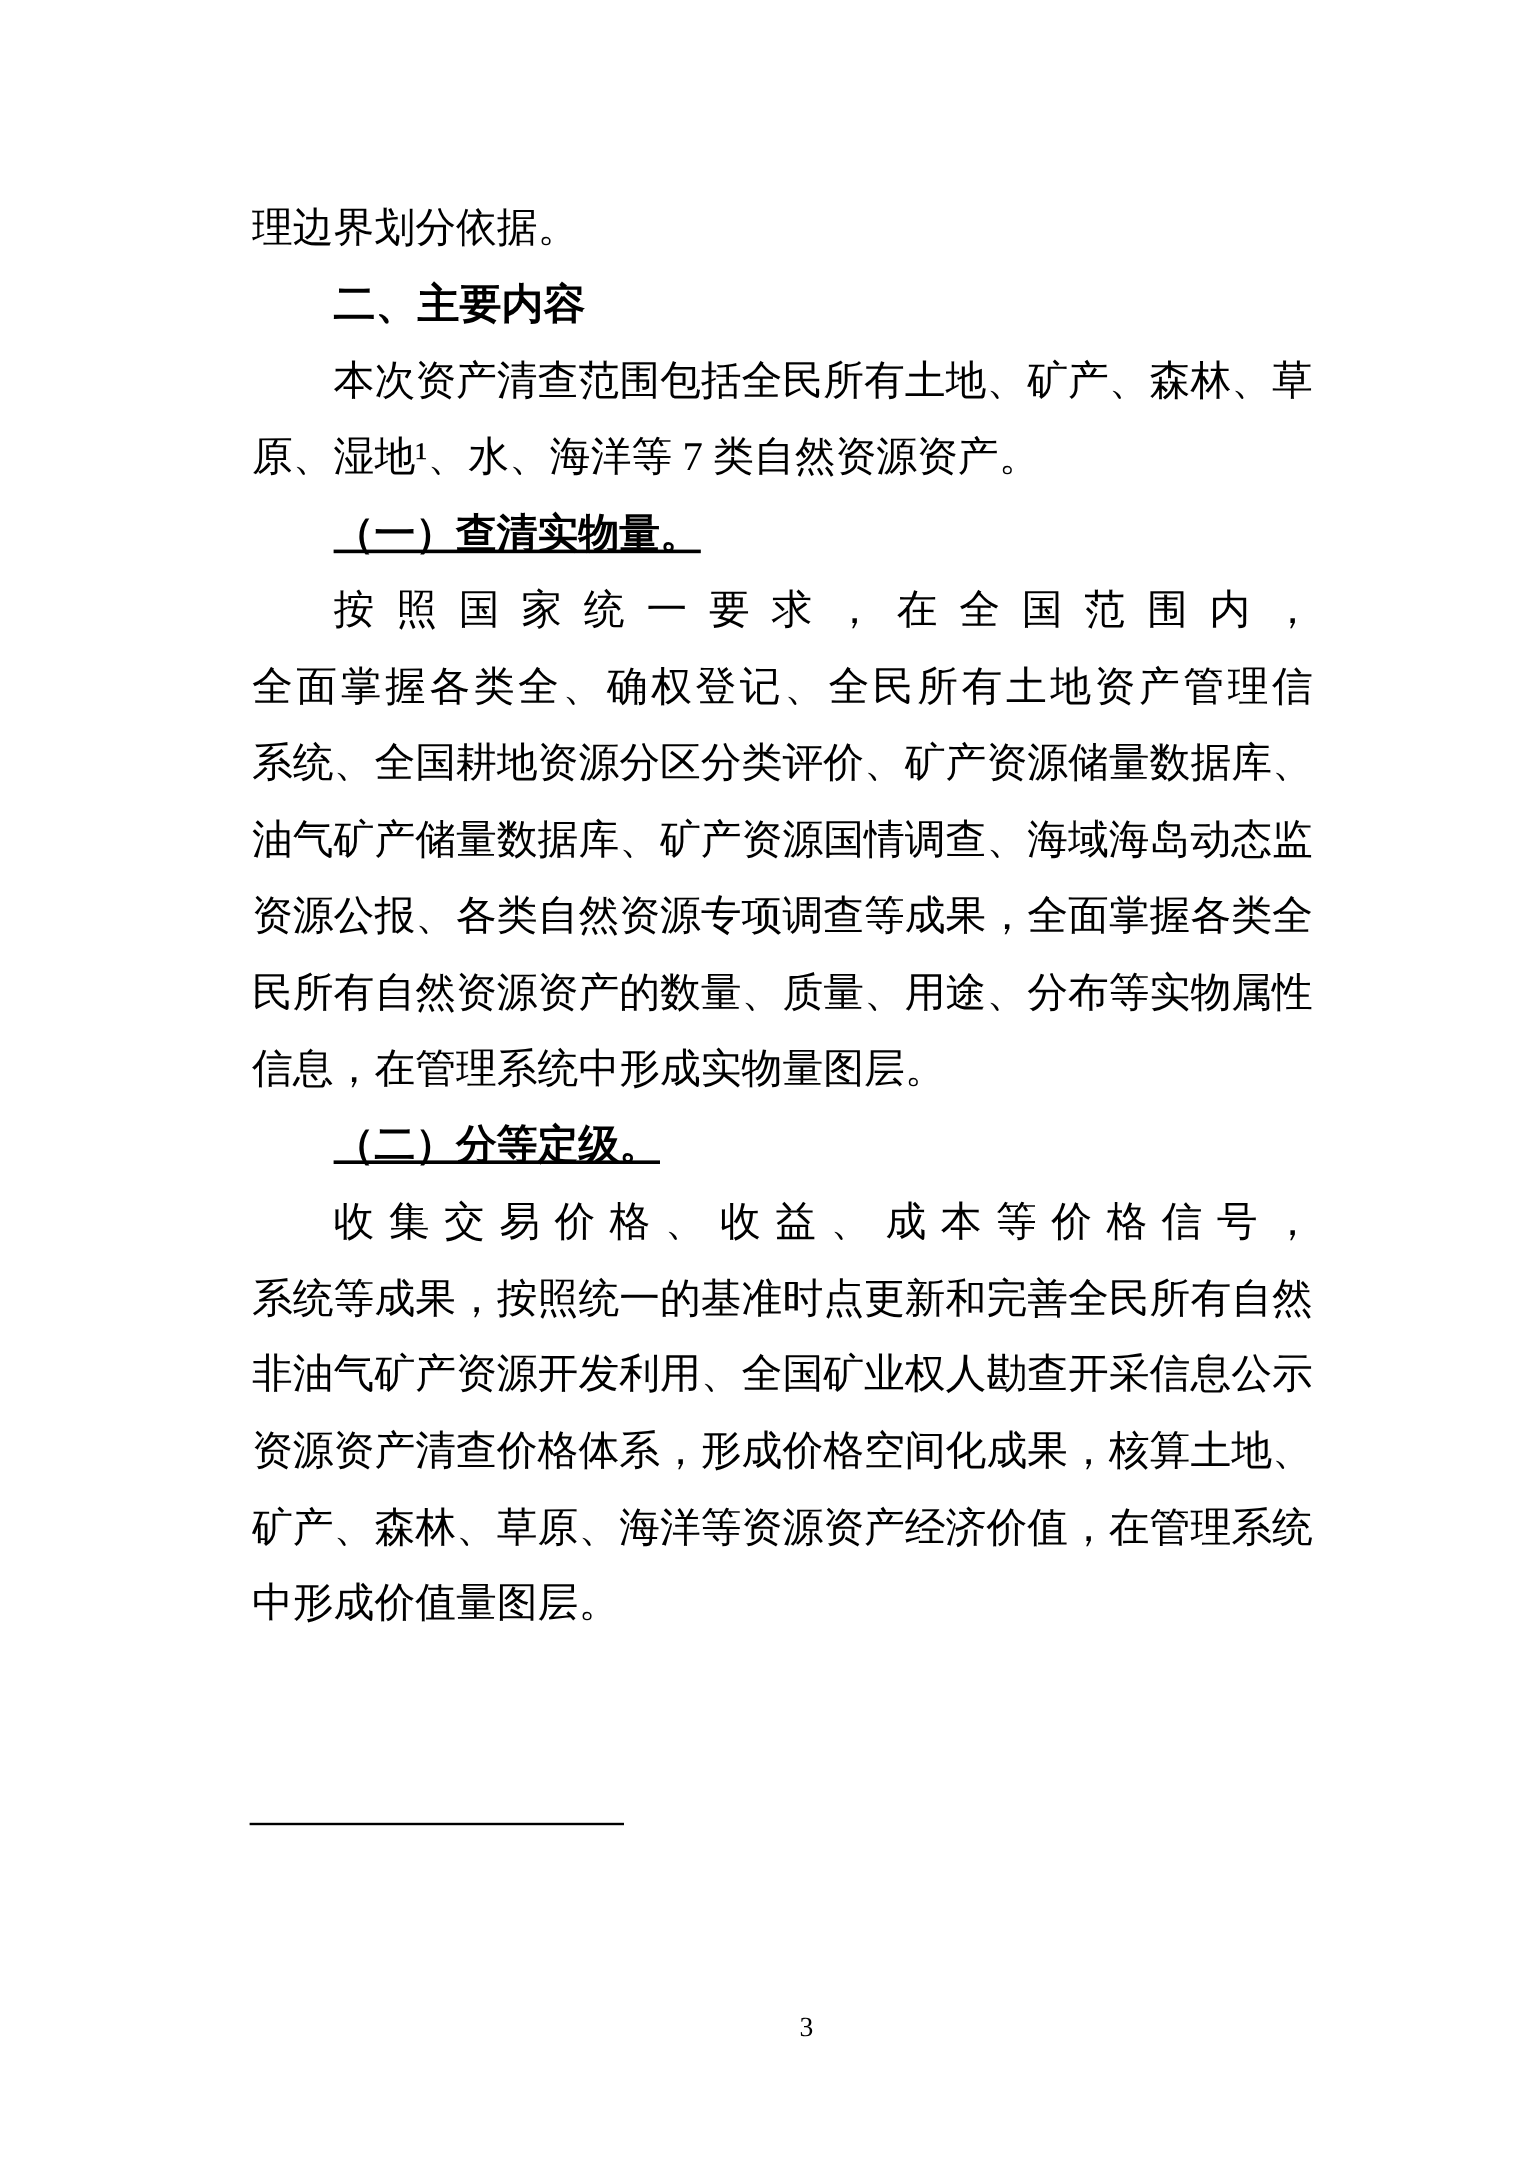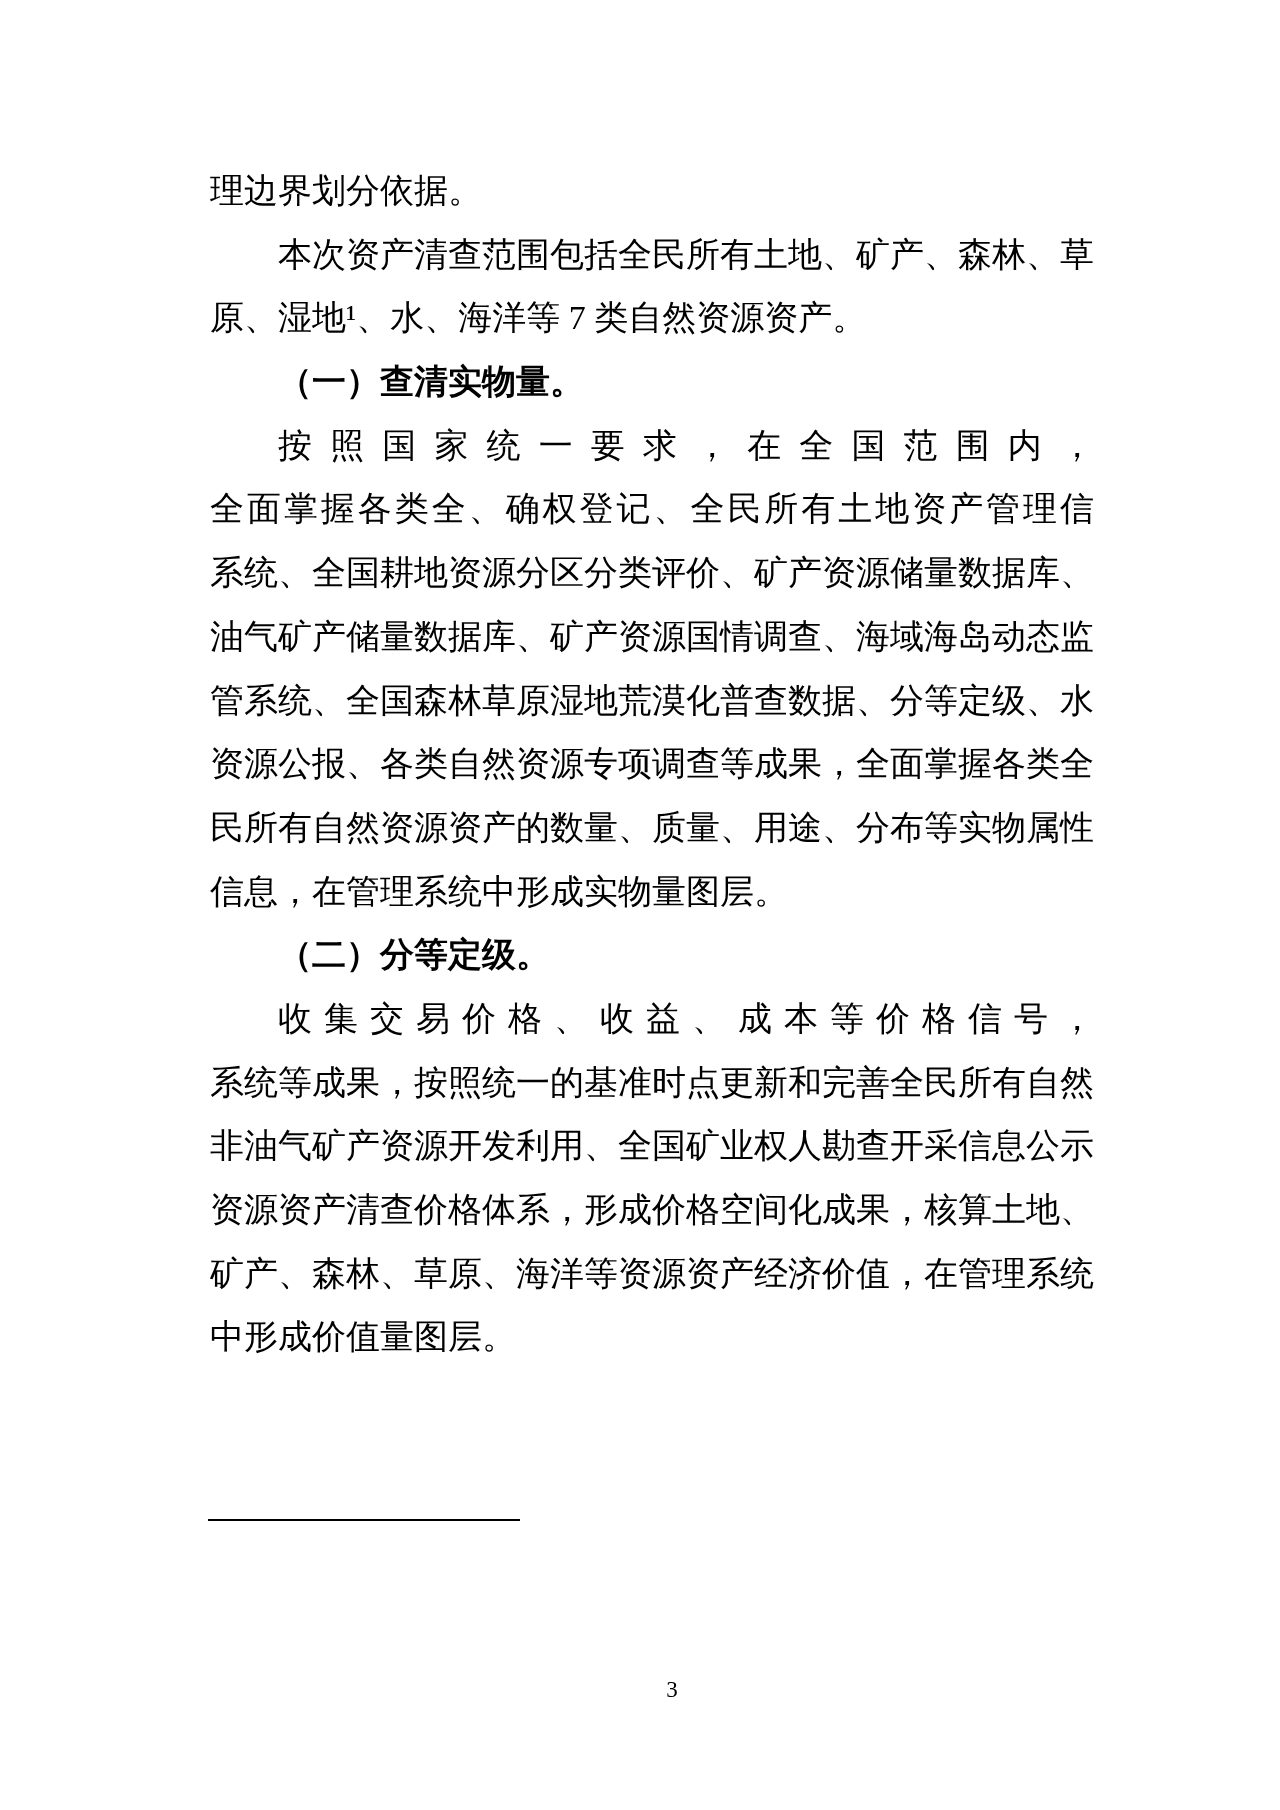--- a/index.html
+++ b/index.html
@@ -47,20 +47,21 @@
     font-weight: bold;
     font-size: 35px;
     text-indent: 68px;
     white-space: nowrap;
   }
   .h2 {
     font-weight: bold;
     font-size: 34px;
     text-indent: 68px;
     white-space: nowrap;
+    text-decoration: underline;
   }
   .footnote-rule {
     position: absolute;
     left: 196px;
     top: 1519px;
     width: 312px;
     height: 2px;
     background: #000000;
   }
   .footnote {
@@ -86,28 +87,28 @@
     line-height: 28px;
   }
 </style>
 </head>
 <body>
 
 <div class="page">
 
   <div class="textblock">
     <div class="line end">理边界划分依据。</div>
+    <div class="line h1">二、主要内容</div>
     <div class="line fill indent">本次资产清查范围包括全民所有土地、矿产、森林、草</div>
     <div class="line end">原、湿地¹、水、海洋等 7 类自然资源资产。</div>
     <div class="line h2">（一）查清实物量。</div>
     <div class="line fill indent">按照国家统一要求，在全国范围内，利用全国国土调查、</div>
     <div class="line fill">全面掌握各类全、确权登记、全民所有土地资产管理信</div>
     <div class="line fill">系统、全国耕地资源分区分类评价、矿产资源储量数据库、</div>
     <div class="line fill">油气矿产储量数据库、矿产资源国情调查、海域海岛动态监</div>
-    <div class="line fill">管系统、全国森林草原湿地荒漠化普查数据、分等定级、水</div>
     <div class="line fill">资源公报、各类自然资源专项调查等成果，全面掌握各类全</div>
     <div class="line fill">民所有自然资源资产的数量、质量、用途、分布等实物属性</div>
     <div class="line end">信息，在管理系统中形成实物量图层。</div>
     <div class="line h2">（二）分等定级。</div>
     <div class="line fill indent">收集交易价格、收益、成本等价格信号，结合基准地价、</div>
     <div class="line fill">系统等成果，按照统一的基准时点更新和完善全民所有自然</div>
     <div class="line fill">非油气矿产资源开发利用、全国矿业权人勘查开采信息公示</div>
     <div class="line fill">资源资产清查价格体系，形成价格空间化成果，核算土地、</div>
     <div class="line fill">矿产、森林、草原、海洋等资源资产经济价值，在管理系统</div>
     <div class="line end">中形成价值量图层。</div>

